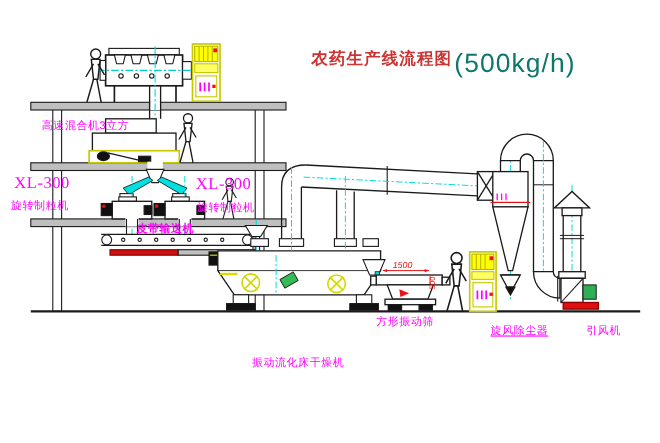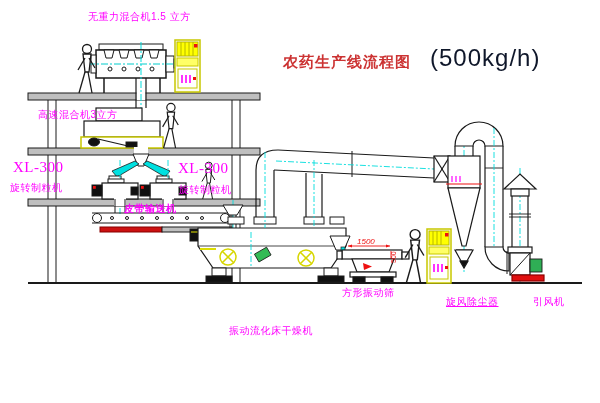--- a/index.html
+++ b/index.html
@@ -18,25 +18,25 @@
   #canvas svg{position:absolute;left:0;top:0;}
   .lbl{
     position:absolute;color:var(--magenta);font-size:10px;line-height:1.05;
     white-space:nowrap;letter-spacing:0.5px;
   }
   .lbl-big{font-size:15px;letter-spacing:0.5px;font-family:Liberation Serif, serif;}
   .lbl-model{font-size:17px;letter-spacing:0.5px;}
   .dim{position:absolute;color:var(--red);font-size:8px;letter-spacing:0;white-space:nowrap;}
   .dim-rot{transform:rotate(-90deg);transform-origin:left top;font-size:7px;}
   #title{
-    position:absolute;left:283px;top:44px;display:flex;align-items:flex-end;gap:19px;
+    position:absolute;left:283px;top:44px;display:flex;align-items:flex-start;gap:2px;
     color:var(--title-red);white-space:nowrap;
   }
   #title .t-zh{font-size:15px;font-weight:bold;letter-spacing:1px;}
-  #title .t-cap{font-size:24px;font-weight:normal;letter-spacing:1px;color:#0f172a;}
+  #title .t-cap{font-size:24px;font-weight:normal;letter-spacing:1px;color:#0f766e;}
 </style>
 </head>
 <body>
 
 <div id="canvas">
 
 <svg width="600" height="403" viewBox="0 0 600 403">
 
   <g stroke="#1a1a1a" stroke-width="1">
     <rect x="48" y="99" width="8" height="184" fill="#fff"></rect>
@@ -270,21 +270,20 @@
   <use href="#person-sym" transform="translate(170,148) scale(0.92)"></use>
   <use href="#person-sym" transform="translate(208,199) scale(0.76)"></use>
   <use href="#person-sym" transform="translate(414,283) scale(1.1)"></use>
 </svg>
 
 <div id="title">
   <span class="t-zh">农药生产线流程图</span>
   <span class="t-cap">(500kg/h)</span>
 </div>
 
-<div class="lbl" style="left:88px;top:12px;">无重力混合机1.5 立方</div>
 <div class="lbl" style="left:38px;top:110px;">高速混合机3立方</div>
 
 <div class="lbl lbl-big" style="left:13px;top:160px;">XL-300</div>
 <div class="lbl" style="left:10px;top:183px;">旋转制粒机</div>
 
 <div class="lbl lbl-big" style="left:178px;top:161px;">XL-300</div>
 <div class="lbl" style="left:179px;top:185px;">旋转制粒机</div>
 
 <div class="lbl" style="left:124px;top:204px;font-weight:bold;">皮带输送机</div>
 

